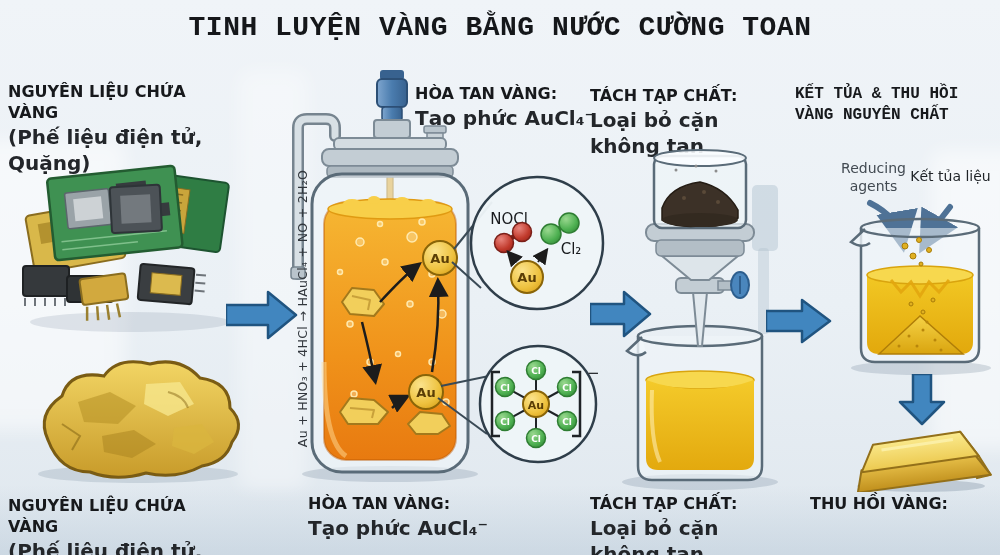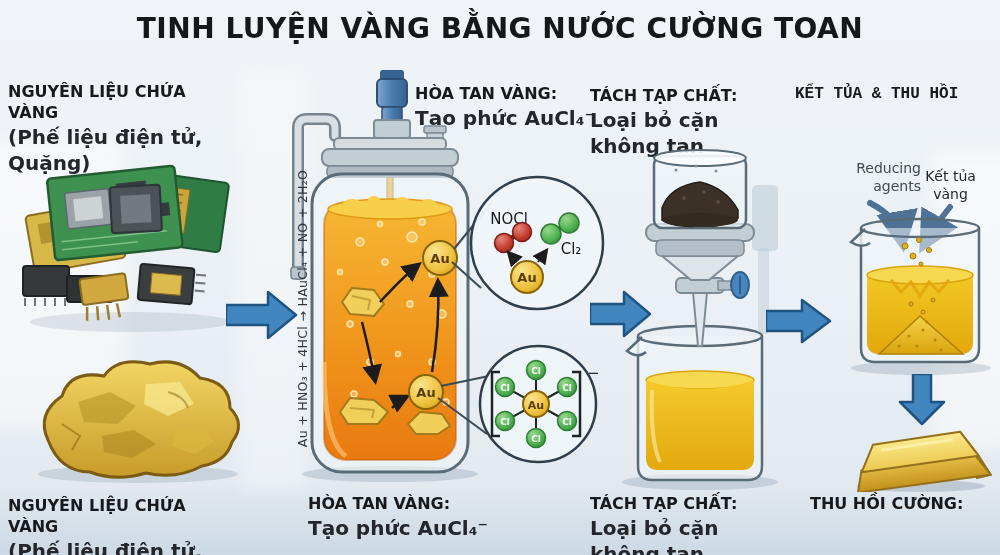--- a/index.html
+++ b/index.html
@@ -4,21 +4,21 @@
 <style>
   html,body{margin:0;padding:0;background:#cfd8e0;}
   .canvas{position:relative;width:1000px;height:555px;overflow:hidden;
     font-family:"DejaVu Sans","Liberation Sans",sans-serif;
     background:linear-gradient(180deg,#f0f4f8 0%,#eaf0f5 55%,#dfe7ee 100%);}
   .abs{position:absolute;}
   .blur{position:absolute;background:rgba(255,255,255,.5);filter:blur(9px);border-radius:14px;}
   .bench{position:absolute;left:0;right:0;bottom:0;height:70px;
     background:linear-gradient(180deg,rgba(198,212,224,0),rgba(192,207,220,.6));}
   .title{position:absolute;left:0;top:12px;width:1000px;text-align:center;
-    font-size:28px;font-weight:bold;color:#15171a;letter-spacing:.5px;}
+    font-size:28px;font-weight:bold;color:#15171a;letter-spacing:.5px;font-family:Liberation Mono, monospace;}
   .hdr,.cap{position:absolute;text-align:left;color:#17191c;line-height:1.3;}
   .hdr-main,.cap-main{font-weight:bold;font-size:16px;}
   .hdr-sub,.cap-sub{font-size:20px;color:#23262a;font-weight:bold;}
   .equation{position:absolute;left:137px;top:301px;width:330px;text-align:center;
     transform:rotate(-90deg);font-size:12.5px;color:#31363c;letter-spacing:.3px;}
   .lbl{position:absolute;text-align:center;line-height:1.25;font-size:14px;}
   .lbl-reducing{color:#424a52;}
   .lbl-precip{color:#1f2327;}
   svg text{font-family:"DejaVu Sans","Liberation Sans",sans-serif;}
 </style>
@@ -43,20 +43,21 @@
   <div class="hdr" style="left:415px;top:84px;width:195px;">
     <div class="hdr-main">HÒA TAN VÀNG:</div>
     <div class="hdr-sub">Tạo phức AuCl₄⁻</div>
   </div>
   <div class="hdr" style="left:590px;top:86px;width:205px;">
     <div class="hdr-main">TÁCH TẠP CHẤT:</div>
     <div class="hdr-sub">Loại bỏ cặn không tan</div>
   </div>
   <div class="hdr" style="left:795px;top:84px;width:205px;font-family:Liberation Mono, monospace;">
     <div class="hdr-main">KẾT TỦA &amp; THU HỒI</div>
+    <div class="hdr-main">VÀNG NGUYÊN CHẤT</div>
   </div>
 
   <svg class="abs" style="left:15px;top:150px;" width="235" height="190" viewBox="0 0 235 190">
     <ellipse cx="115" cy="172" rx="100" ry="10" fill="rgba(110,130,150,.18)"></ellipse>
     <g transform="rotate(-10 60 90)">
       <rect x="15" y="58" width="92" height="58" rx="4" fill="#d9b84a" stroke="#8a6d1f" stroke-width="2"></rect>
       <rect x="26" y="68" width="26" height="20" fill="#b3922f"></rect>
         <rect x="62" y="72" width="32" height="26" fill="#c6a338"></rect>
     </g>
     <g transform="rotate(8 160 60)">
@@ -358,22 +359,22 @@
       <circle cx="64" cy="30" r="1.5" fill="#8d8d8d"></circle>
         <circle cx="84" cy="26" r="1.5" fill="#8d8d8d"></circle>
         <circle cx="104" cy="31" r="1.5" fill="#8d8d8d"></circle>
     </g>
   </svg>
 
   <svg class="abs" style="left:766px;top:298px;" width="66" height="46" viewBox="0 0 66 46">
     <polygon points="0,13 36,13 36,2 64,23 36,44 36,33 0,33" fill="#4186bf" stroke="#205480" stroke-width="2.5" stroke-linejoin="round"></polygon>
   </svg>
 
-  <div class="lbl lbl-reducing" style="left:826px;top:160px;width:95px;text-align:right;">Reducing agents</div>
-  <div class="lbl lbl-precip" style="left:908px;top:168px;width:85px;">Kết tủa vàng</div>
+  <div class="lbl lbl-reducing" style="left:826px;top:160px;width:95px;">Reducing agents</div>
+  <div class="lbl lbl-precip" style="left:908px;top:168px;width:85px;">Kết tủa liệu</div>
 
   <svg class="abs" style="left:840px;top:195px;" width="140" height="60" viewBox="0 0 140 60">
     <defs>
       <marker id="ahP" markerWidth="7" markerHeight="7" refX="5" refY="3.5" orient="auto">
         <path d="M0 0 L7 3.5 L0 7 Z" fill="#4f7296"></path>
       </marker>
     </defs>
     <path d="M30 8 Q58 22 62 46" fill="none" stroke="#4f7296" stroke-width="6" stroke-linecap="round" marker-end="url(#ahP)"></path>
     <path d="M110 12 Q94 32 85 48" fill="none" stroke="#4f7296" stroke-width="6" stroke-linecap="round" marker-end="url(#ahP)"></path>
   </svg>
@@ -452,16 +453,16 @@
   </div>
   <div class="cap" style="left:308px;top:494px;width:200px;">
     <div class="cap-main">HÒA TAN VÀNG:</div>
     <div class="cap-sub">Tạo phức AuCl₄⁻</div>
   </div>
   <div class="cap" style="left:590px;top:494px;width:205px;">
     <div class="cap-main">TÁCH TẠP CHẤT:</div>
     <div class="cap-sub">Loại bỏ cặn không tan</div>
   </div>
   <div class="cap" style="left:810px;top:494px;width:190px;">
-    <div class="cap-main">THU HỒI CƯỜNG:</div>
+    <div class="cap-main">THU HỒI VÀNG:</div>
   </div>
 
 </div>
 
 </body></html>

